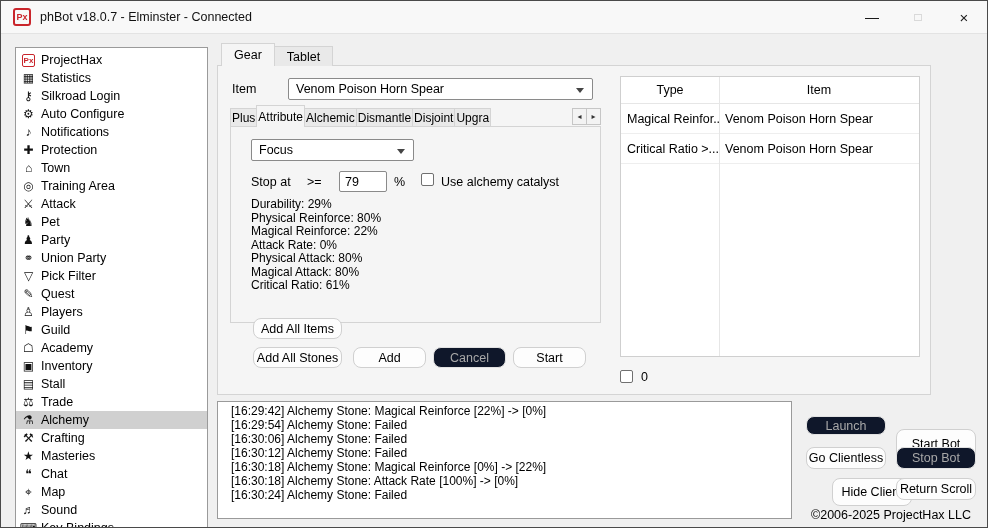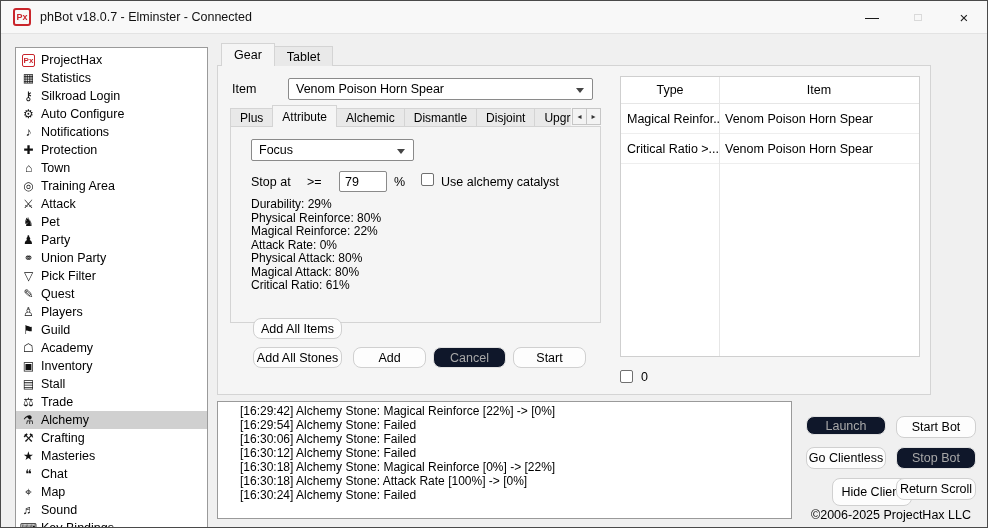--- a/index.html
+++ b/index.html
@@ -51,21 +51,21 @@
     font-size:12.5px; font-family:inherit; padding:0 5px; color:#000; }
   .checkbox { position:absolute; width:13px; height:13px; background:#fff;
     border:1px solid #707070; border-radius:2px; }
   .btn { position:absolute; background:#fdfdfd; border:1px solid #d0d0d0; border-radius:8px;
     font-size:12.5px; font-family:inherit; color:#000; display:flex; align-items:center;
     justify-content:center; }
   .btn.disabled { color:#a8a8a8; background:#0f172a; border-color:#e2e2e2; }
   
   .subtab-strip { position:absolute; left:12px; top:39px; width:371px; height:22px; }
   .subtab-wrap { display:flex; align-items:flex-end; overflow:hidden; width:341px; height:22px; }
-  .subtab { height:19px; padding:0 9px; display:flex; align-items:center; font-size:12px;
+  .subtab { height:19px; padding:0 1px; display:flex; align-items:center; font-size:12px;
     background:#e9e9e9; border:1px solid #d4d4d4; border-bottom:none; margin-right:-1px;
     white-space:nowrap; flex:none; }
   .subtab.selected { height:22px; background:#f5f5f5; z-index:2; position:relative; }
   .subtab-scrolls { position:absolute; right:0; top:3px; display:flex; }
   .sscroll { width:15px; height:17px; background:#f3f3f3; border:1px solid #c6c6c6;
     display:flex; align-items:center; justify-content:center; font-size:8px; color:#333;
     margin-left:-1px; }
   .subtab-page { position:absolute; left:12px; top:60px; width:371px; height:197px;
     background:#f5f5f5; border:1px solid #d4d4d4; }
   .stats { position:absolute; left:20px; top:71px; font-size:12px; line-height:13.5px; color:#000; }
@@ -77,21 +77,21 @@
   .gt-header { display:flex; height:27px; border-bottom:1px solid #e6e6e6; font-size:12.5px; }
   .gt-h { display:flex; align-items:center; justify-content:center; }
   .gt-h.type { width:98px; }
   .gt-h.item { flex:1; }
   .gt-row { display:flex; height:30px; border-bottom:1px solid #eeeeee; font-size:12.5px; }
   .gt-c { display:flex; align-items:center; padding:0 6px; overflow:hidden; white-space:nowrap; }
   .gt-c.type { width:98px; }
   .gt-c.item { flex:1; }
   
   .log { position:absolute; left:216px; top:400px; width:575px; height:118px; background:#fff;
-    border:1px solid #9a9a9a; font-size:12px; line-height:14px; padding:2px 22px; overflow:hidden; }
+    border:1px solid #9a9a9a; font-size:12px; line-height:14px; padding:2px 13px; overflow:hidden; }
   .log-line { white-space:nowrap; color:#000; }
 </style>
 </head>
 <body>
 
 <div class="titlebar">
   <div class="app-logo">Px</div>
   <div class="app-title">phBot v18.0.7 - Elminster - Connected</div>
   <div class="win-controls">
     <div class="win-btn">—</div>
@@ -290,18 +290,18 @@
   <div class="log-line">[16:29:42] Alchemy Stone: Magical Reinforce [22%] -&gt; [0%]</div>
   <div class="log-line">[16:29:54] Alchemy Stone: Failed</div>
   <div class="log-line">[16:30:06] Alchemy Stone: Failed</div>
   <div class="log-line">[16:30:12] Alchemy Stone: Failed</div>
   <div class="log-line">[16:30:18] Alchemy Stone: Magical Reinforce [0%] -&gt; [22%]</div>
   <div class="log-line">[16:30:18] Alchemy Stone: Attack Rate [100%] -&gt; [0%]</div>
   <div class="log-line">[16:30:24] Alchemy Stone: Failed</div>
 </div>
 
 <button class="btn disabled" style="left:805px;top:415px;width:80px;height:19px">Launch</button>
-<button class="btn" style="left:895px;top:415px;width:80px;height:22px">Start Bot</button>
+<button class="btn" style="left:895px;top:428px;width:80px;height:30px">Start Bot</button>
 <button class="btn" style="left:805px;top:446px;width:80px;height:22px">Go Clientless</button>
 <button class="btn disabled" style="left:895px;top:446px;width:80px;height:22px">Stop Bot</button>
 <button class="btn" style="left:831px;top:477px;width:80px;height:28px">Hide Client</button>
 <button class="btn" style="left:895px;top:477px;width:80px;height:22px">Return Scroll</button>
 <span class="label" style="left:800px;top:507px;width:180px;text-align:center">©2006-2025 ProjectHax LLC</span>
 
 </body></html>

